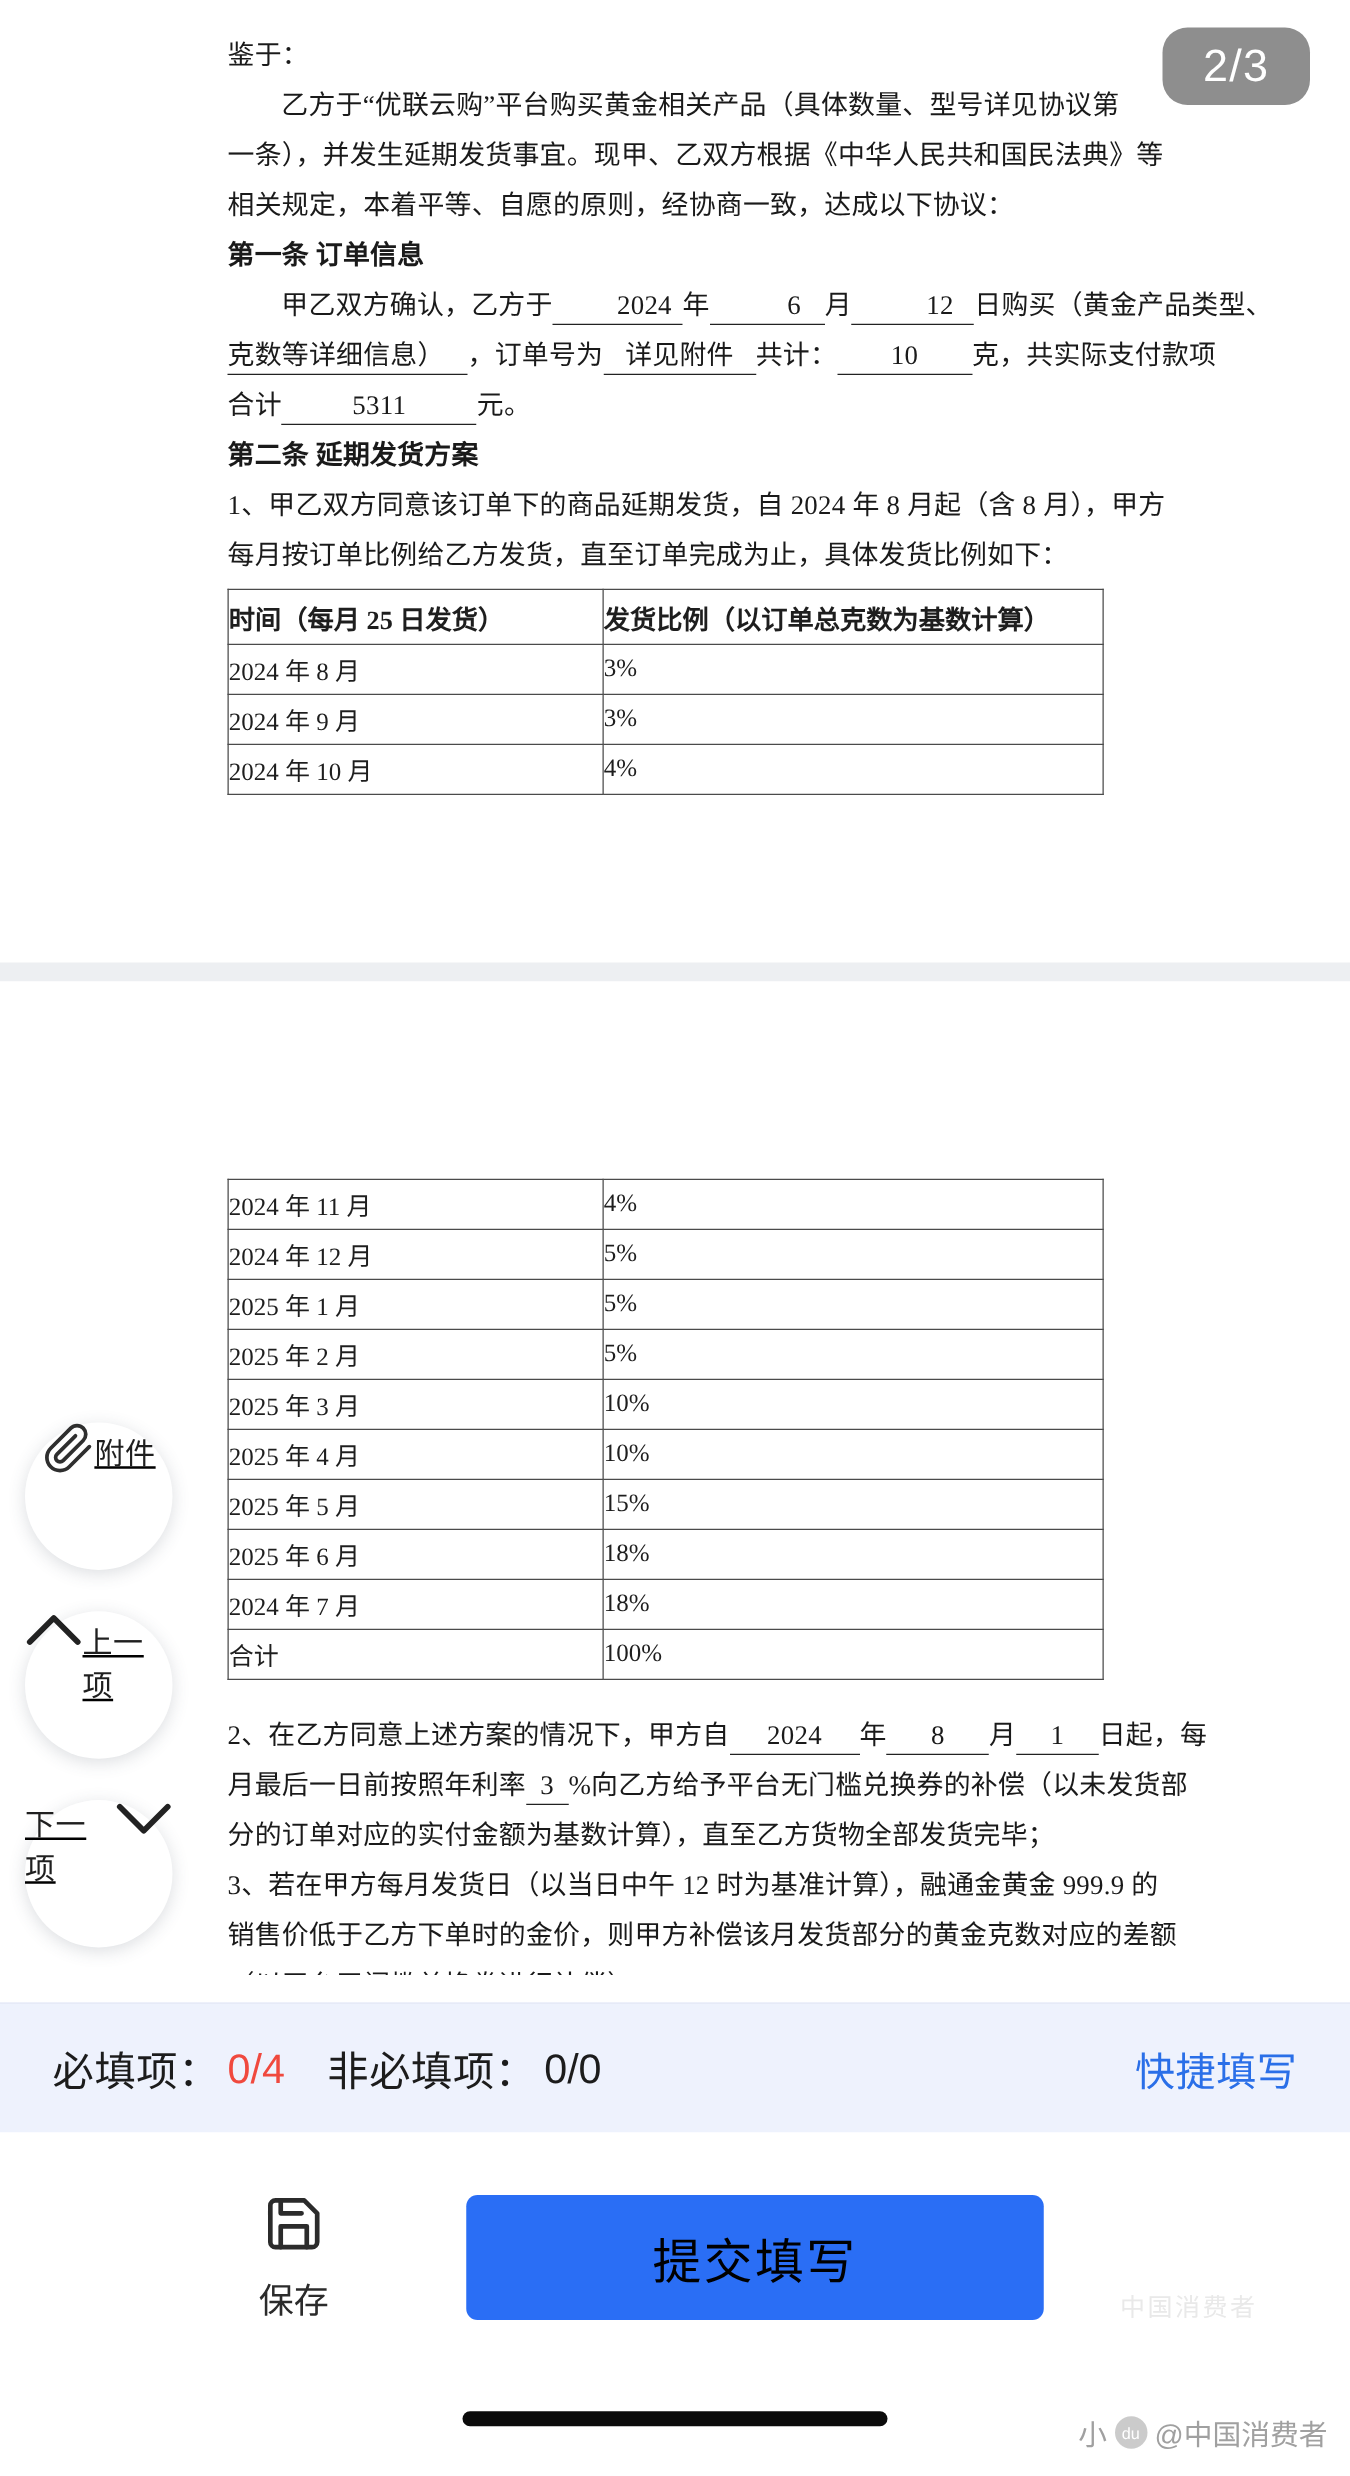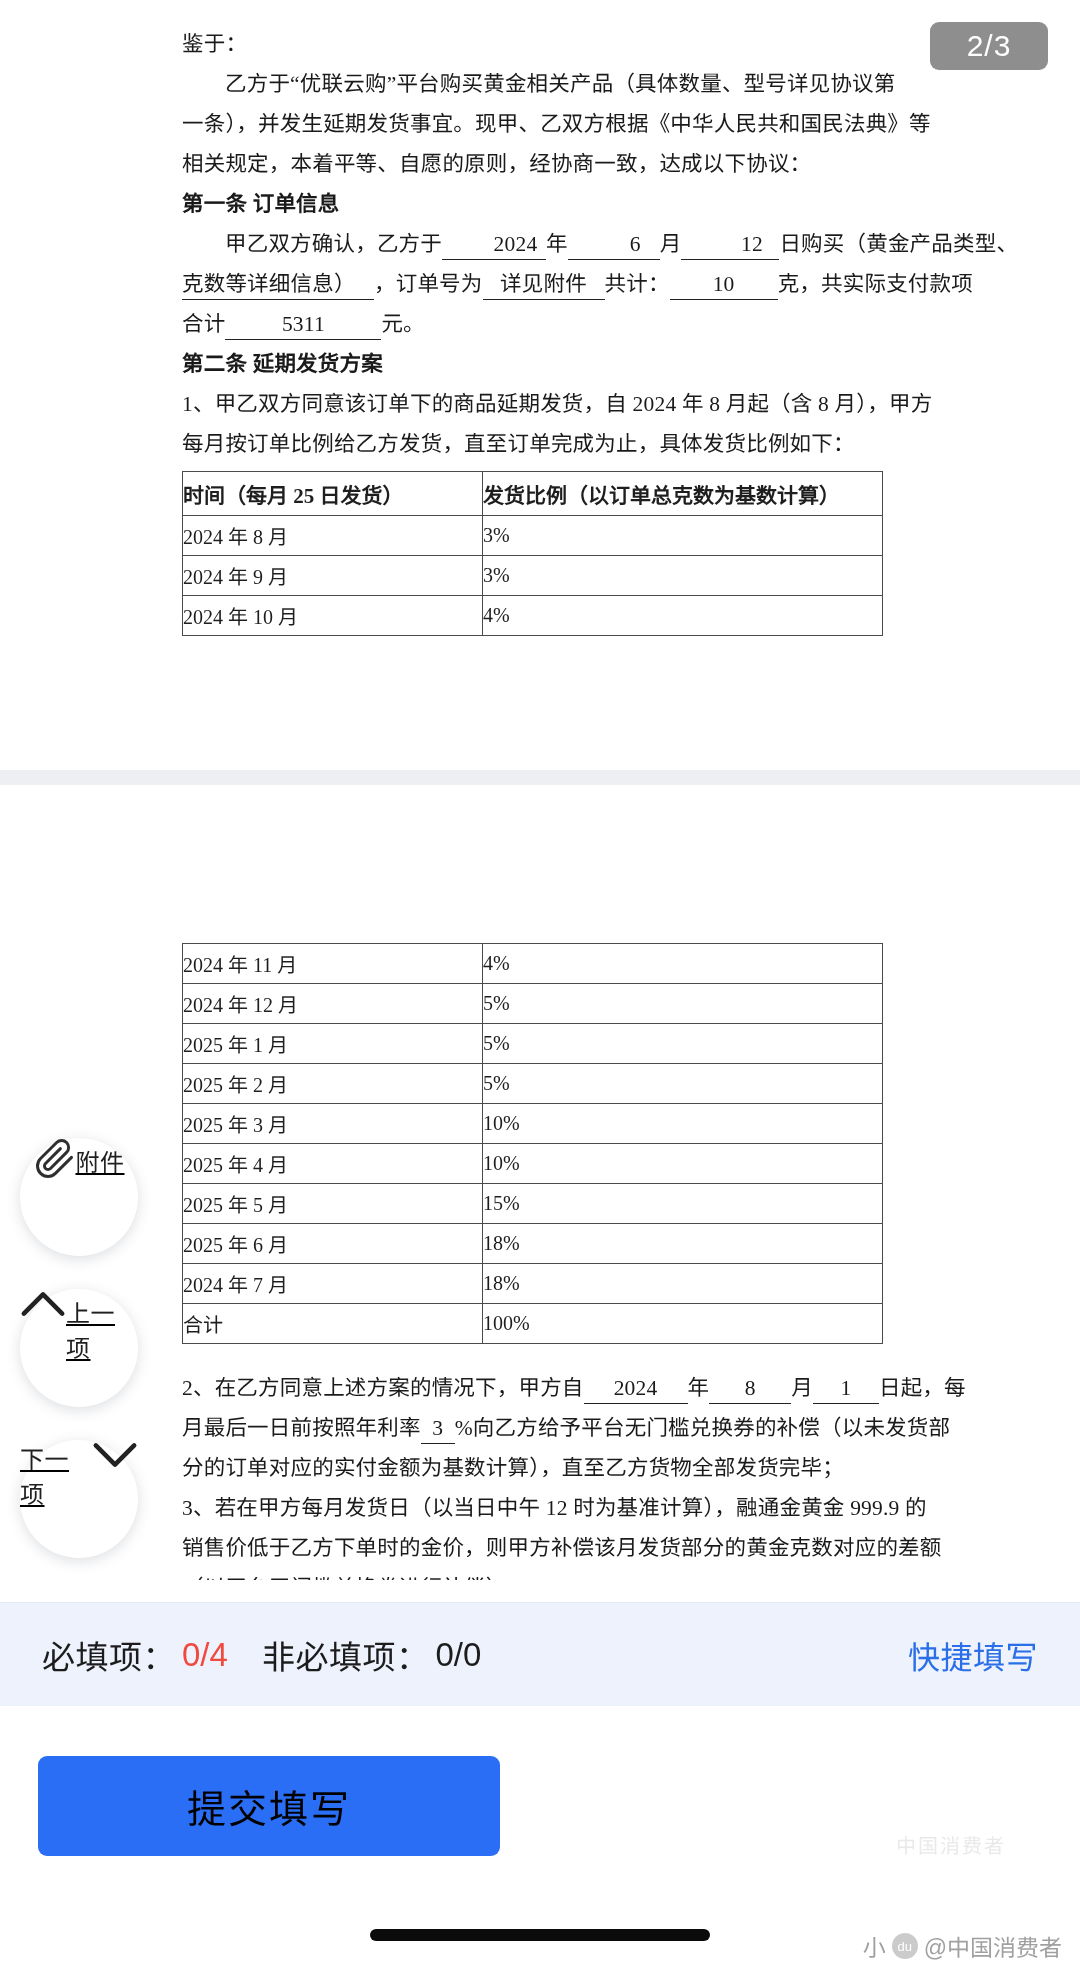--- a/index.html
+++ b/index.html
@@ -16,29 +16,29 @@
     height: 1981px;
     background: #ffffff;
   }
 
   
   .page-badge {
     position: absolute;
     top: 22px;
     right: 32px;
     width: 118px;
-    height: 48px;
+    height: 62px;
     background: #8e8e8e;
     color: #ffffff;
-    border-radius: 9px;
+    border-radius: 20px;
     display: flex;
     align-items: center;
     justify-content: center;
     font-family: "Liberation Sans", sans-serif;
-    font-size: 30px;
+    font-size: 36px;
     letter-spacing: 1px;
     z-index: 40;
   }
 
   
   .doc-page {
     position: absolute;
     left: 0;
     width: 1080px;
     background: #ffffff;
@@ -420,20 +420,30 @@
   <div class="status-bar">
     <span class="status-label">必填项：</span>
     <span class="status-val-req">0/4</span>
     <span class="status-label">非必填项：</span>
     <span class="status-val-opt">0/0</span>
     <span class="quickfill">快捷填写</span>
   </div>
 
   <div class="action-bar">
 
+    <div class="save-btn">
+      <span>
+        <svg width="50" height="50" viewBox="0 0 24 24" fill="none" stroke="#2b2b2b" stroke-width="1.8" stroke-linecap="round" stroke-linejoin="round">
+          <path d="M19 21H5a2 2 0 0 1-2-2V5a2 2 0 0 1 2-2h11l5 5v11a2 2 0 0 1-2 2z"></path>
+          <polyline points="17 21 17 13 7 13 7 21"></polyline>
+          <polyline points="7 3 7 8 15 8"></polyline>
+        </svg>
+      </span>
+      <span class="cap">保存</span>
+    </div>
 
     <div class="submit-btn">提交填写</div>
 
   </div>
 
   <div class="watermark-faint">中国消费者</div>
 
   <div class="home-indicator"></div>
 
   <div class="watermark">

